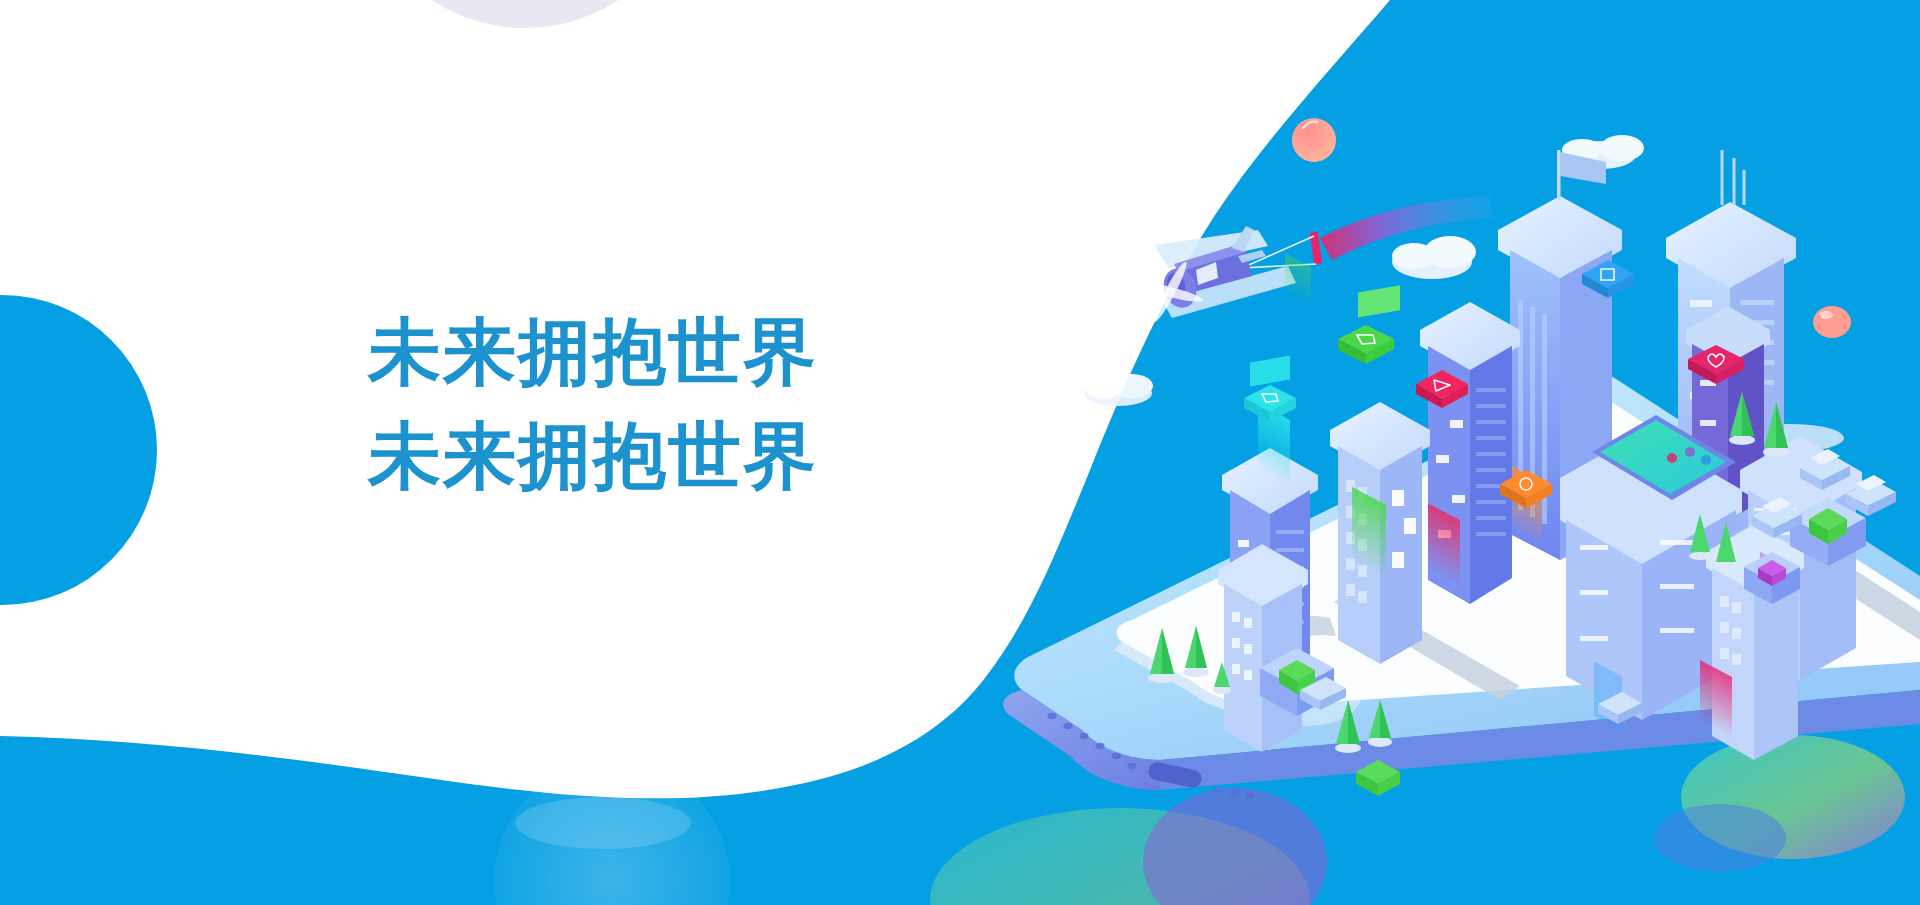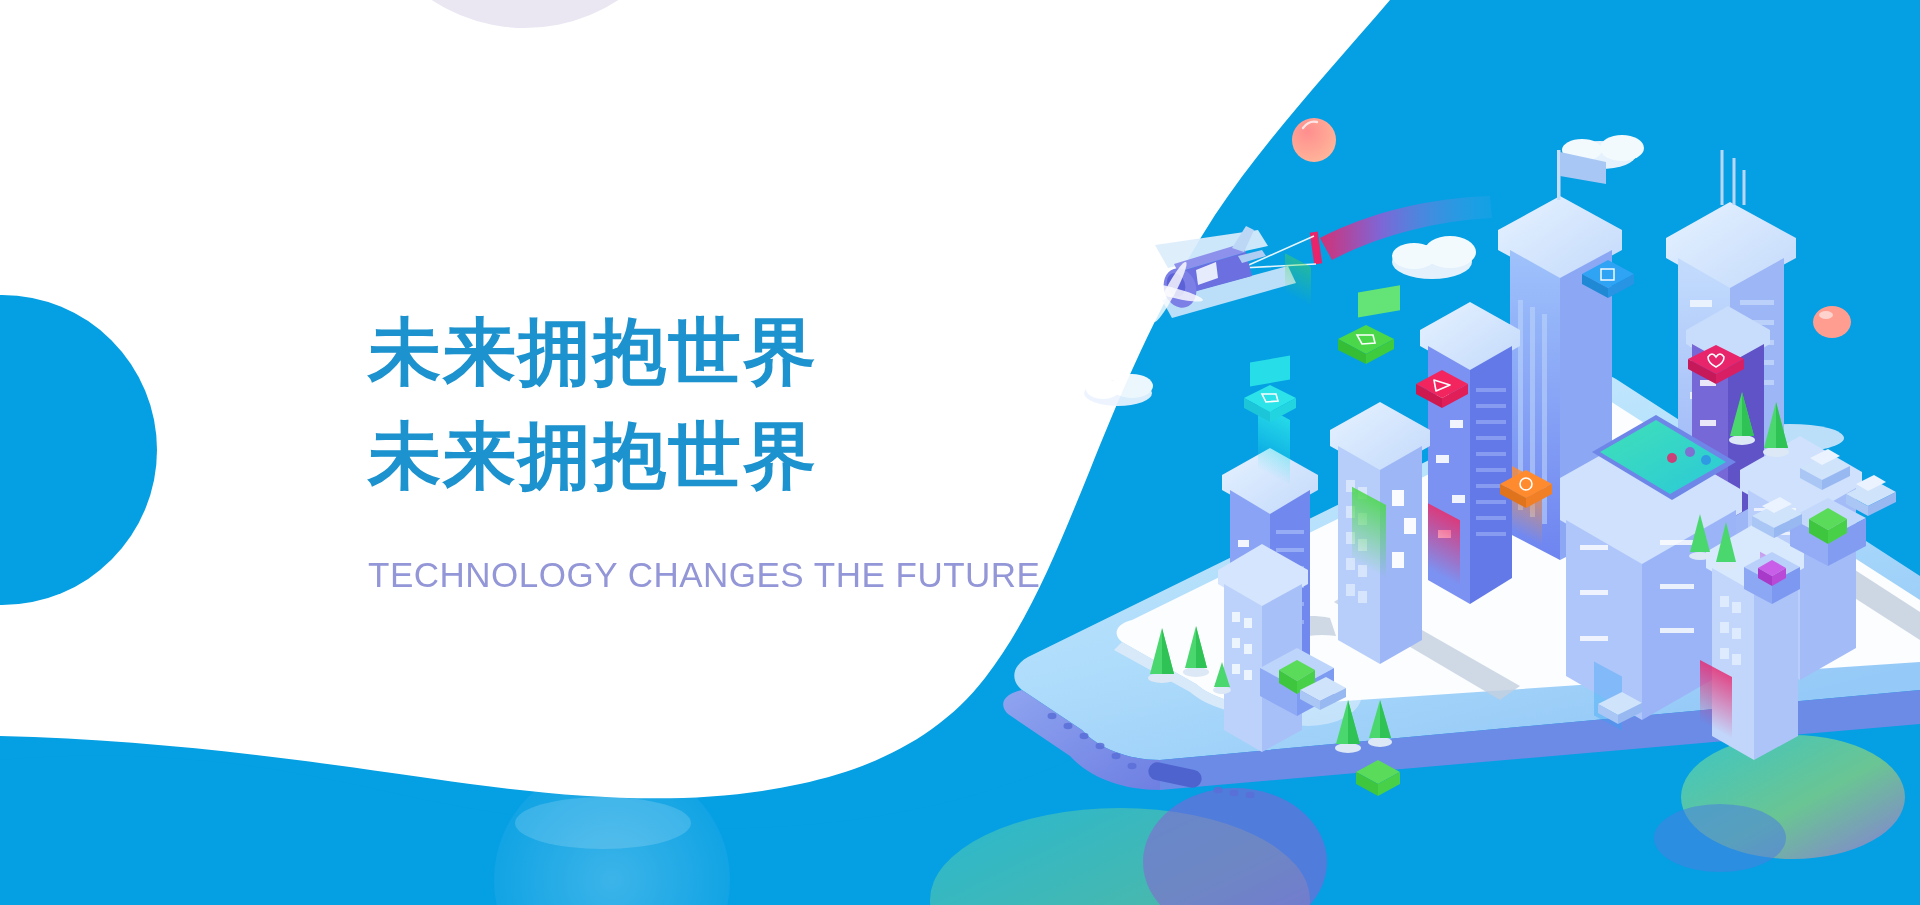--- a/index.html
+++ b/index.html
@@ -593,17 +593,16 @@
       <path d="M1598,704 L1622,692 L1642,703 L1618,715 Z" fill="#CFE3FB"></path>
       <path d="M1598,704 L1618,715 L1618,724 L1598,713 Z" fill="#A9C6F5"></path>
       <path d="M1618,715 L1642,703 L1642,712 L1618,724 Z" fill="#98B8F2"></path>
     </g>
   </svg>
 
   <div class="text-block">
     <h1 class="headline">未来拥抱世界</h1>
     <h1 class="headline">未来拥抱世界</h1>
     <div class="subline-wrap">
-      <p class="subline">TECHNOLOGY CHANGES THE FUTURE</p>
     </div>
   </div>
 
 </div>
 
 </body></html>

